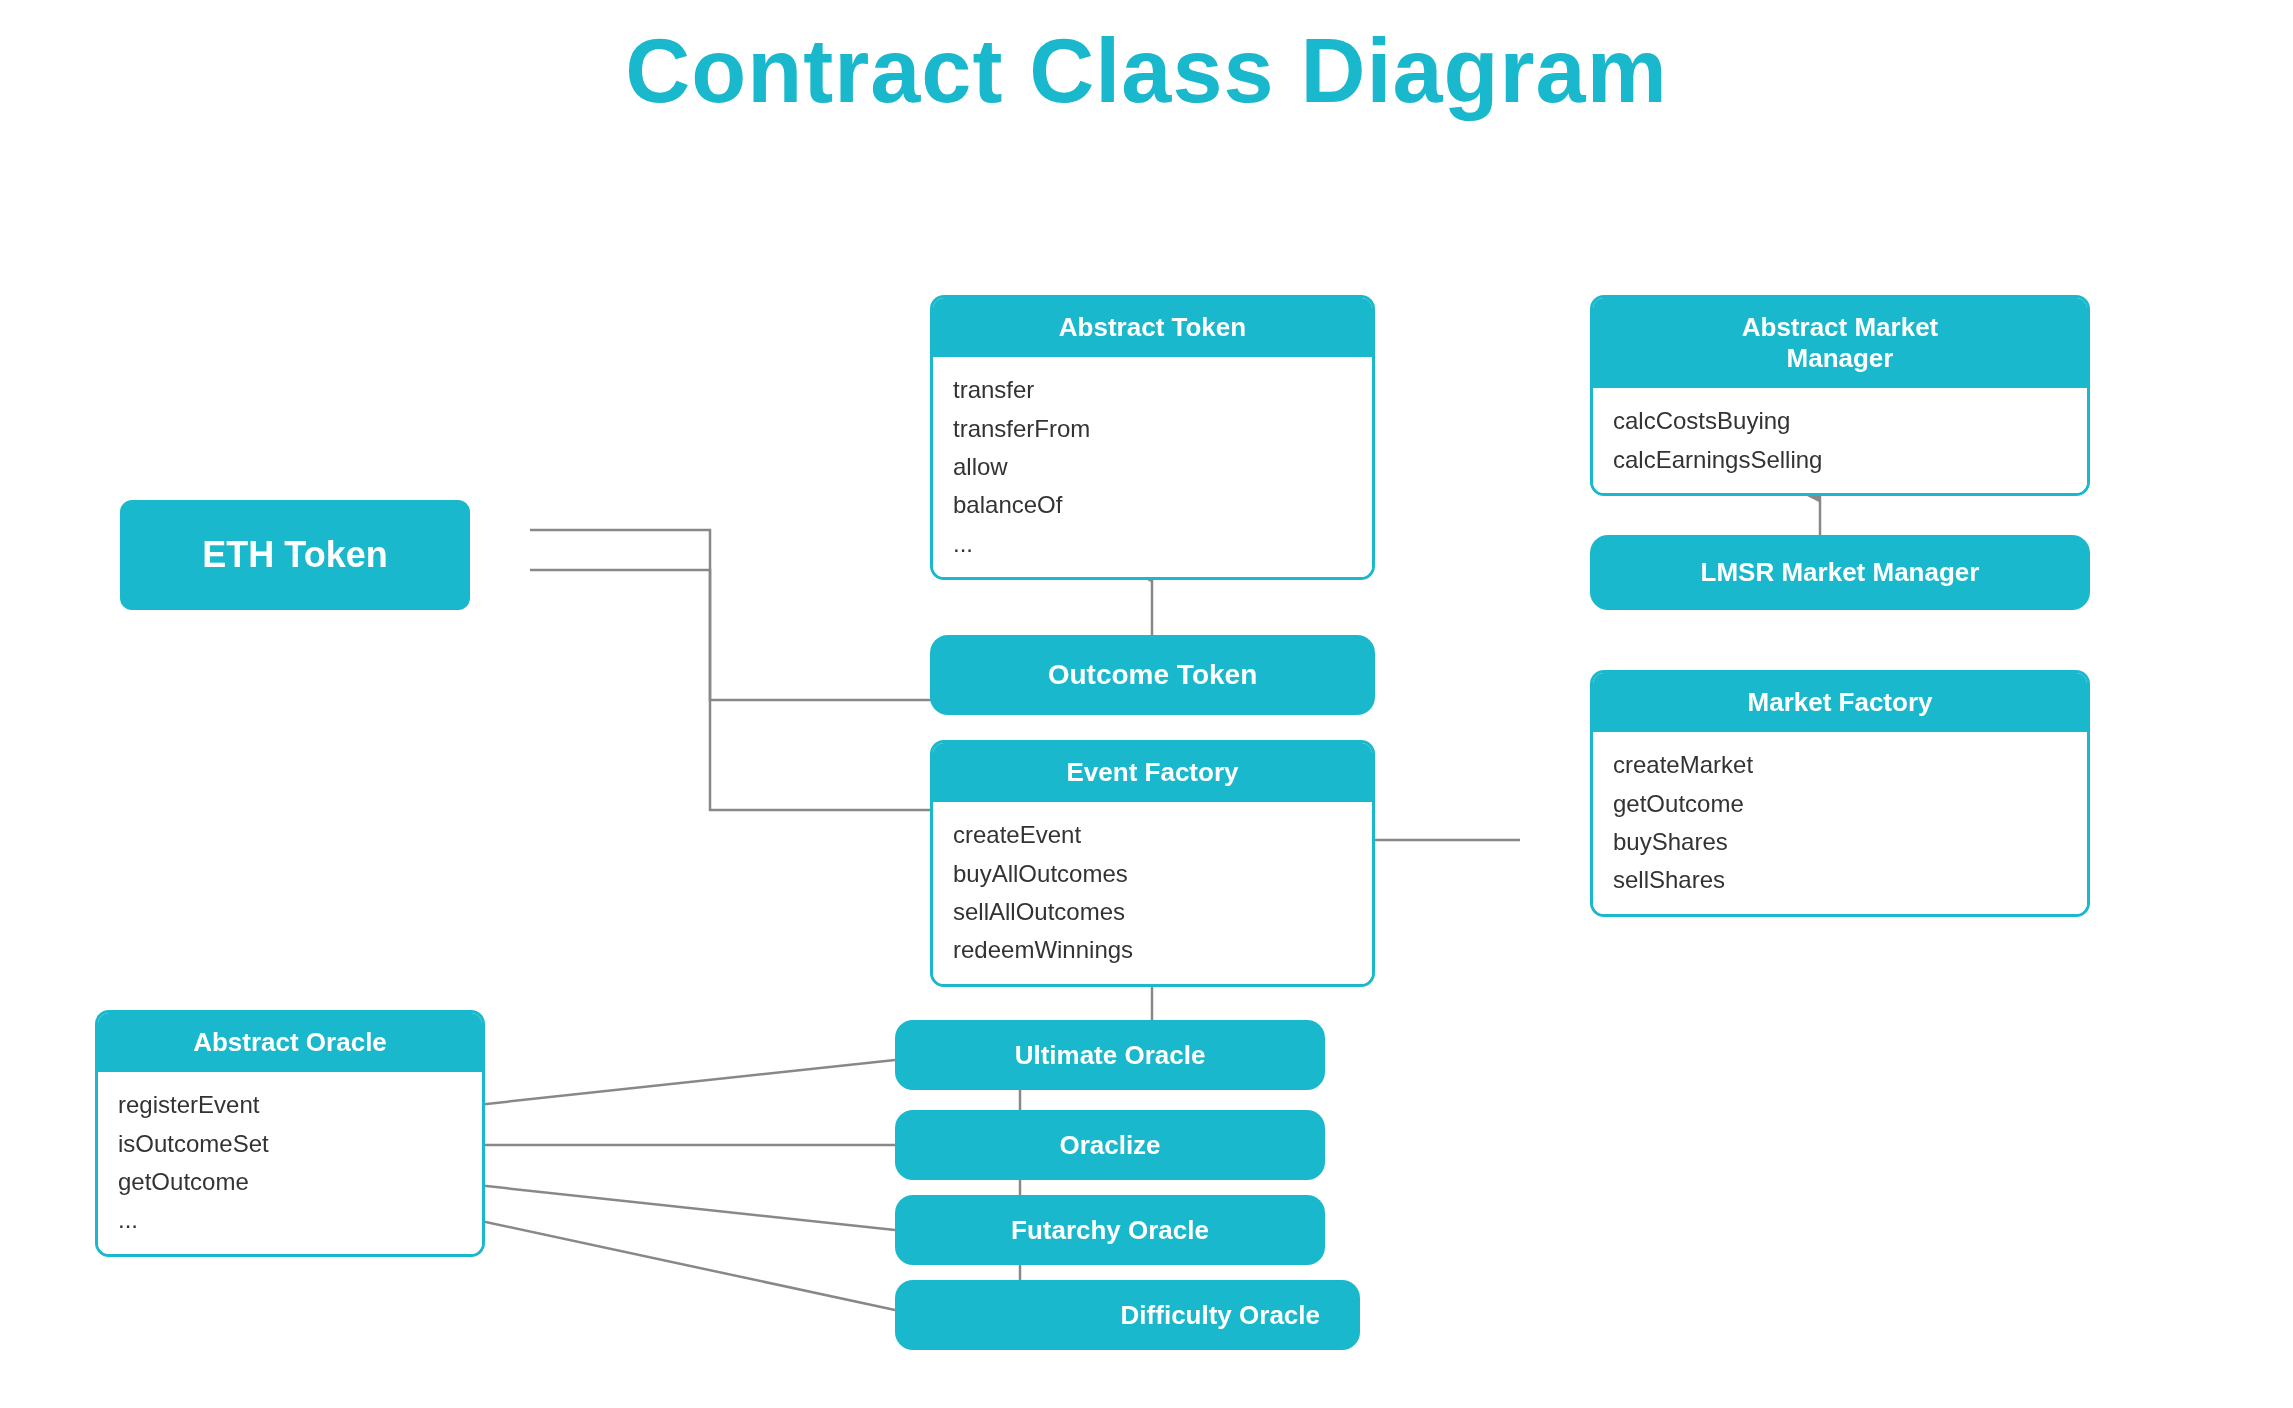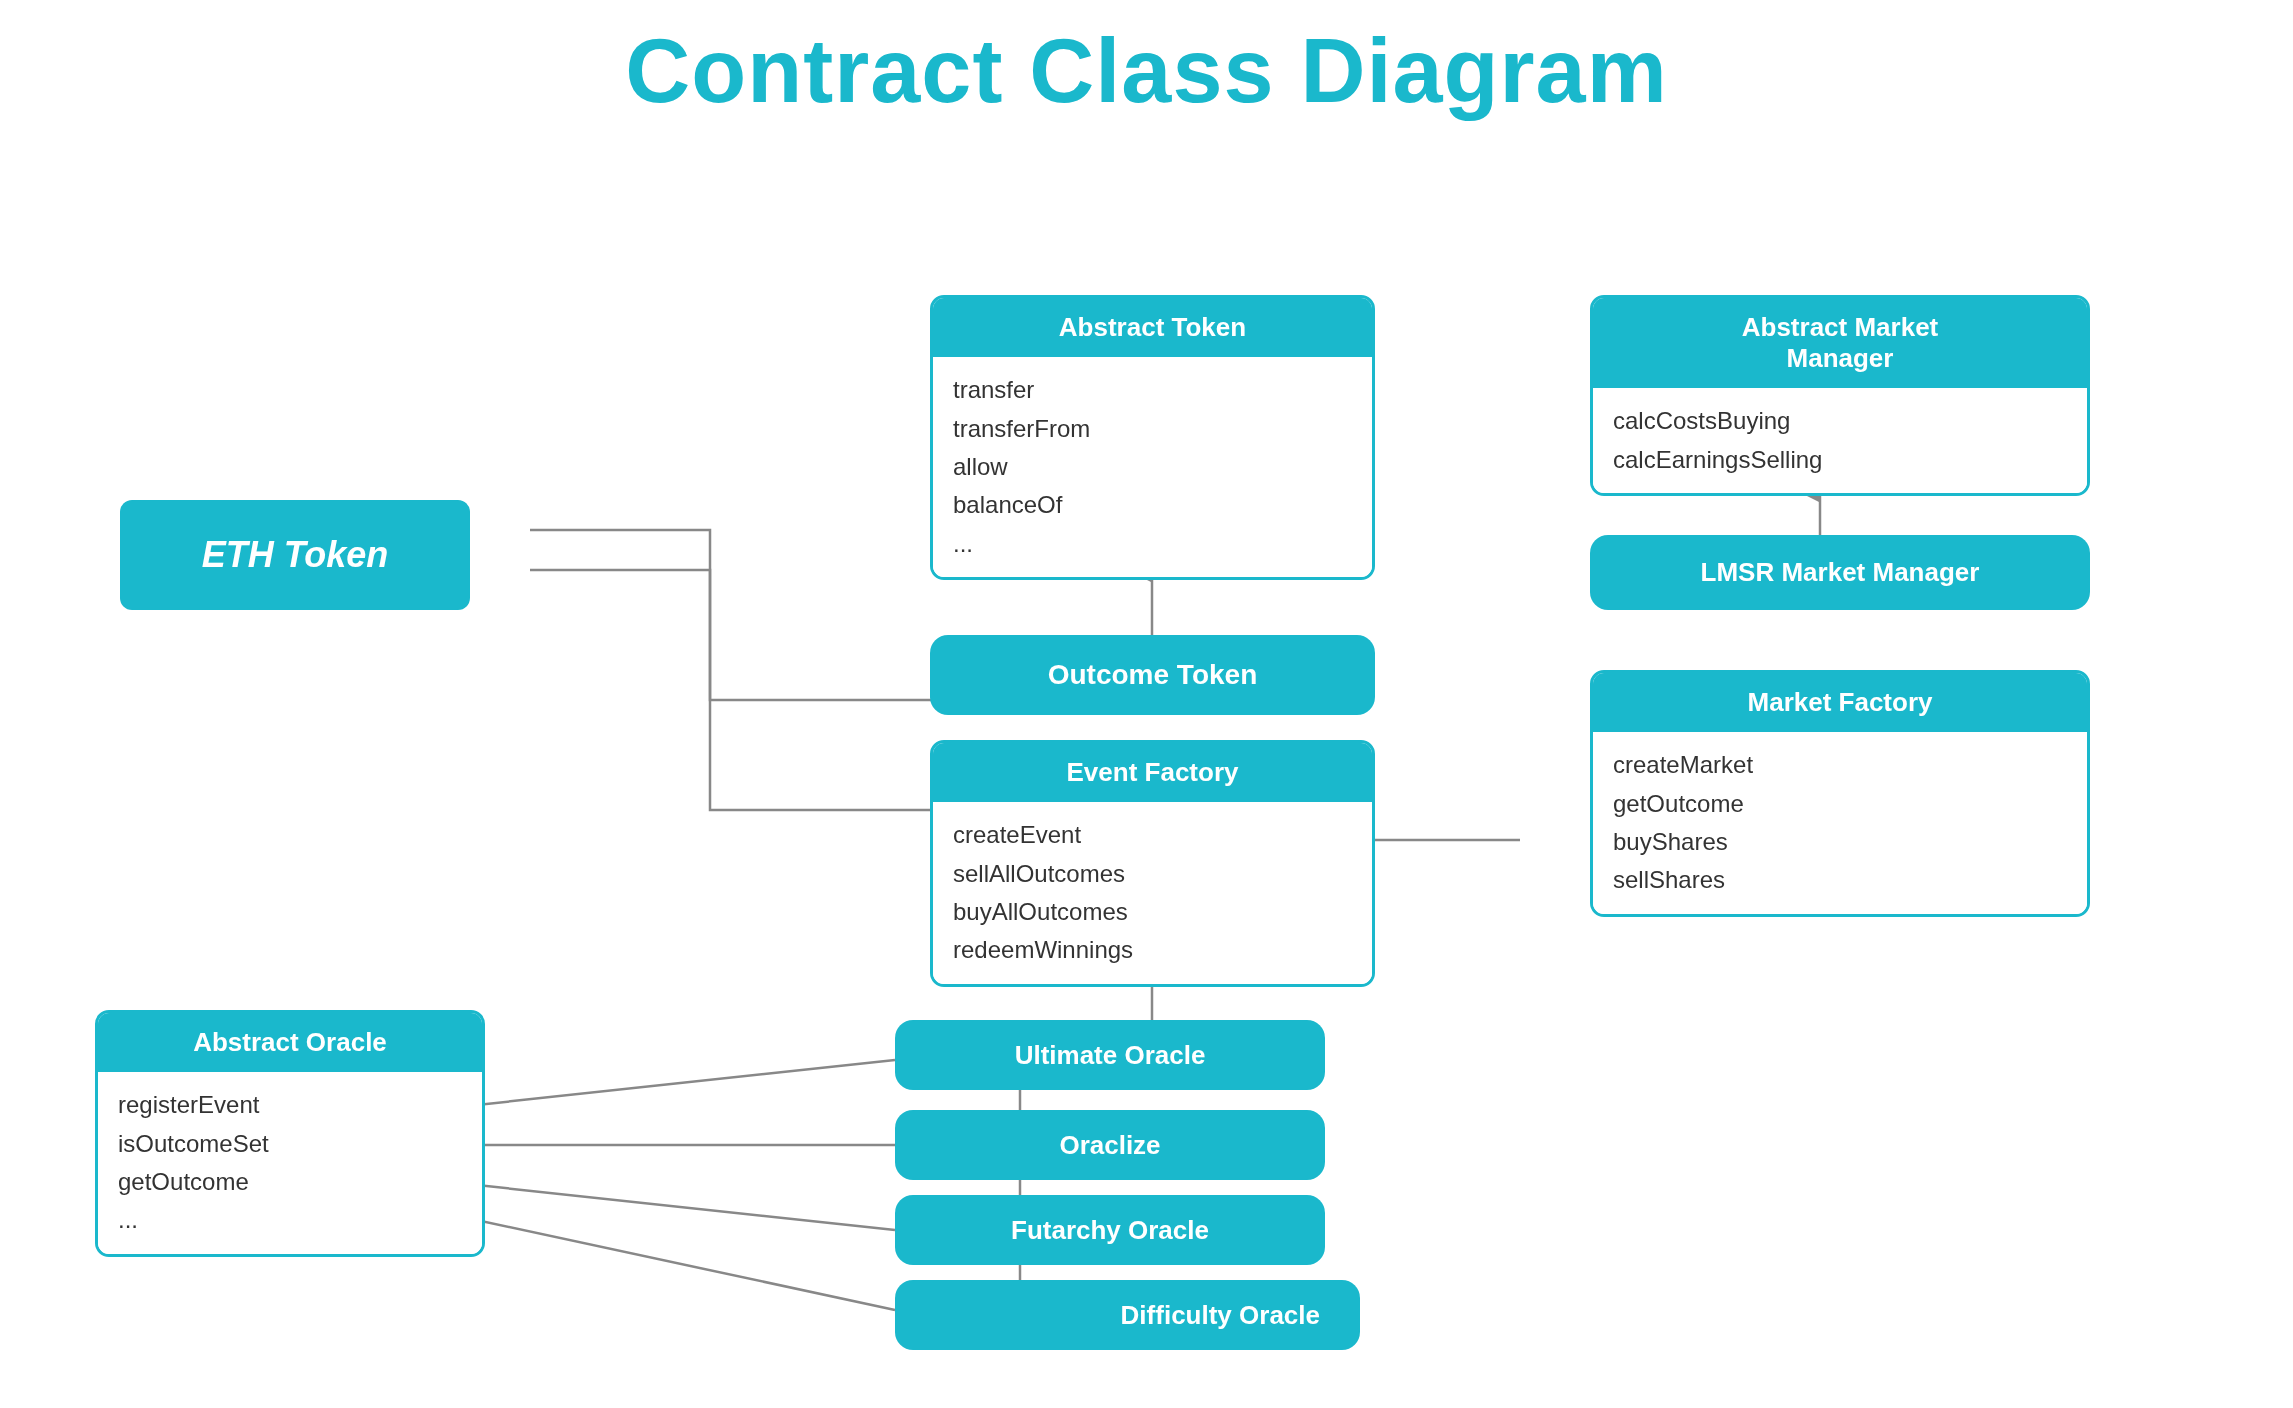--- a/index.html
+++ b/index.html
@@ -77,21 +77,20 @@
       background: #1ab8cc;
       color: #ffffff;
       font-weight: bold;
       font-size: 36px;
       text-align: center;
       padding: 28px 40px;
       border-radius: 12px;
       display: flex;
       align-items: center;
       justify-content: center;
-      font-style: italic;
     }
 
     
     .connections-svg {
       position: absolute;
       top: 0;
       left: 0;
       width: 100%;
       height: 100%;
       pointer-events: none;
@@ -188,22 +187,22 @@
   </div>
 
   <div class="eth-token" style="left: 120px; top: 360px; width: 350px; height: 110px;">
     <span>ETH Token</span>
   </div>
 
   <div class="box" style="left: 930px; top: 600px; width: 445px;">
     <div class="box-header">Event Factory</div>
     <div class="box-body">
       <div>createEvent</div>
+      <div>buyAllOutcomes</div>
       <div>sellAllOutcomes</div>
-      <div>buyAllOutcomes</div>
       <div>redeemWinnings</div>
     </div>
   </div>
 
   <div class="box" style="left: 1590px; top: 530px; width: 500px;">
     <div class="box-header">Market  Factory</div>
     <div class="box-body">
       <div>createMarket</div>
       <div>getOutcome</div>
       <div>buyShares</div>

